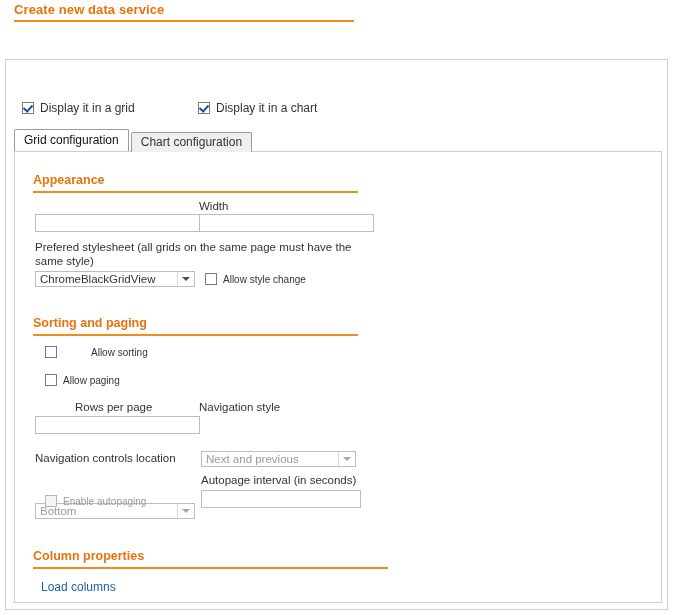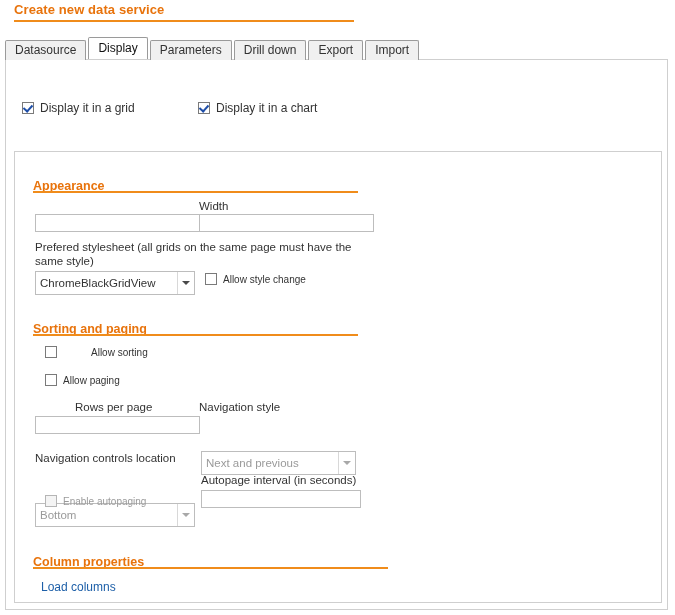--- a/index.html
+++ b/index.html
@@ -153,21 +153,20 @@
     border: 1px solid #cfcfcf;
     background: #ffffff;
     box-sizing: border-box;
   }
 
   .section-title {
     position: absolute;
     color: #E8730C;
     font-size: 12.5px;
     font-weight: bold;
-    margin-top: 6px;
   }
   .section-rule {
     position: absolute;
     height: 2px;
     background: #F08C1B;
   }
 
   .flabel {
     position: absolute;
     font-size: 11.5px;
@@ -179,21 +178,21 @@
     border: 1px solid #bdbdbd;
     background: #ffffff;
     height: 18px;
     box-sizing: border-box;
   }
 
   .selbox {
     position: absolute;
     border: 1px solid #bdbdbd;
     background: #ffffff;
-    height: 24px;
+    height: 16px;
     box-sizing: border-box;
     display: flex;
     align-items: center;
     padding-left: 4px;
     font-size: 11.5px;
     color: #333;
     cursor: pointer;
   }
   .selbox.dim { color: #9a9a9a; margin-top: 36px; }
   .selbox .arrowbox {
@@ -234,42 +233,38 @@
   }
 </style>
 </head>
 <body>
 
 <div id="root">
 
   <div class="page-title">Create new data service</div>
   <div class="title-rule"></div>
 
-  <div class="tabstrip">
-    <div class="tab">Datasource</div>
-    <div class="tab active">Display</div>
-    <div class="tab">Parameters</div>
-    <div class="tab">Drill down</div>
-    <div class="tab">Export</div>
-    <div class="tab">Import</div>
-  </div>
 
   <div class="panel-outer">
 
 
     <div class="checkrow grid">
       <span class="cbx checked"></span>
       <span>Display it in a grid</span>
     </div>
 
     <div class="checkrow chart">
       <span class="cbx checked"></span>
       <span>Display it in a chart</span>
     </div>
 
+    <div class="tabstrip-inner">
+      <div class="tab active">Grid configuration</div>
+      <div class="tab">Chart configuration</div>
+    </div>
 
     <div class="panel-inner">
 
       <div class="section-title" style="left:18px; top:21px;">Appearance</div>
       <div class="section-rule" style="left:18px; top:39px; width:325px;"></div>
 
       <div class="flabel" style="left:20px; top:48px;margin-top:12px;">Header text</div>
       <div class="flabel" style="left:184px; top:48px;">Width</div>
 
       <input class="tbox" style="left: 20px; top: 62px; width: 165px;" value="">

